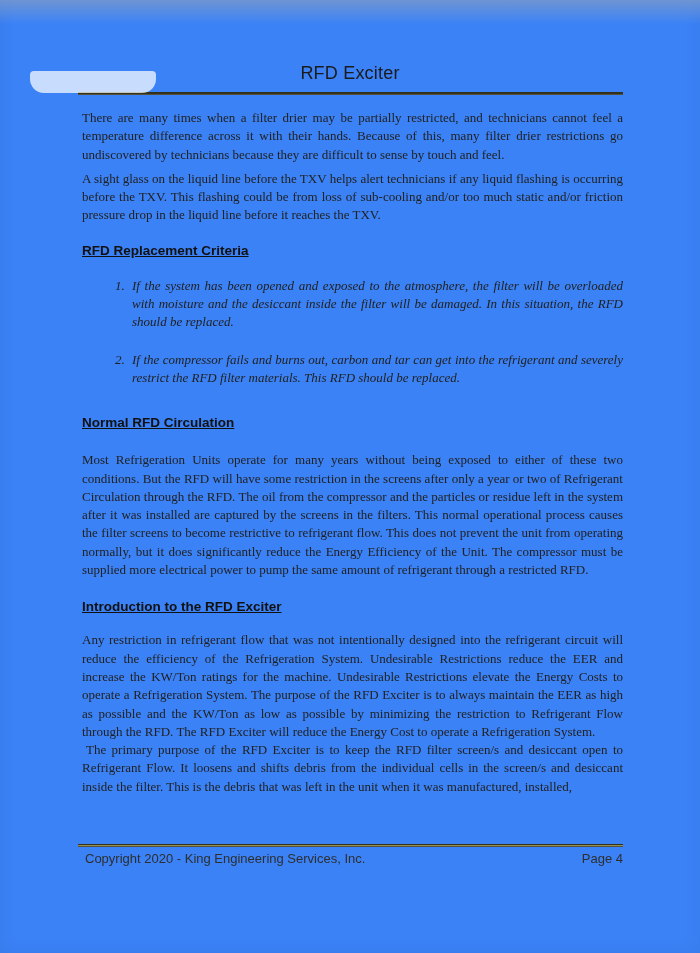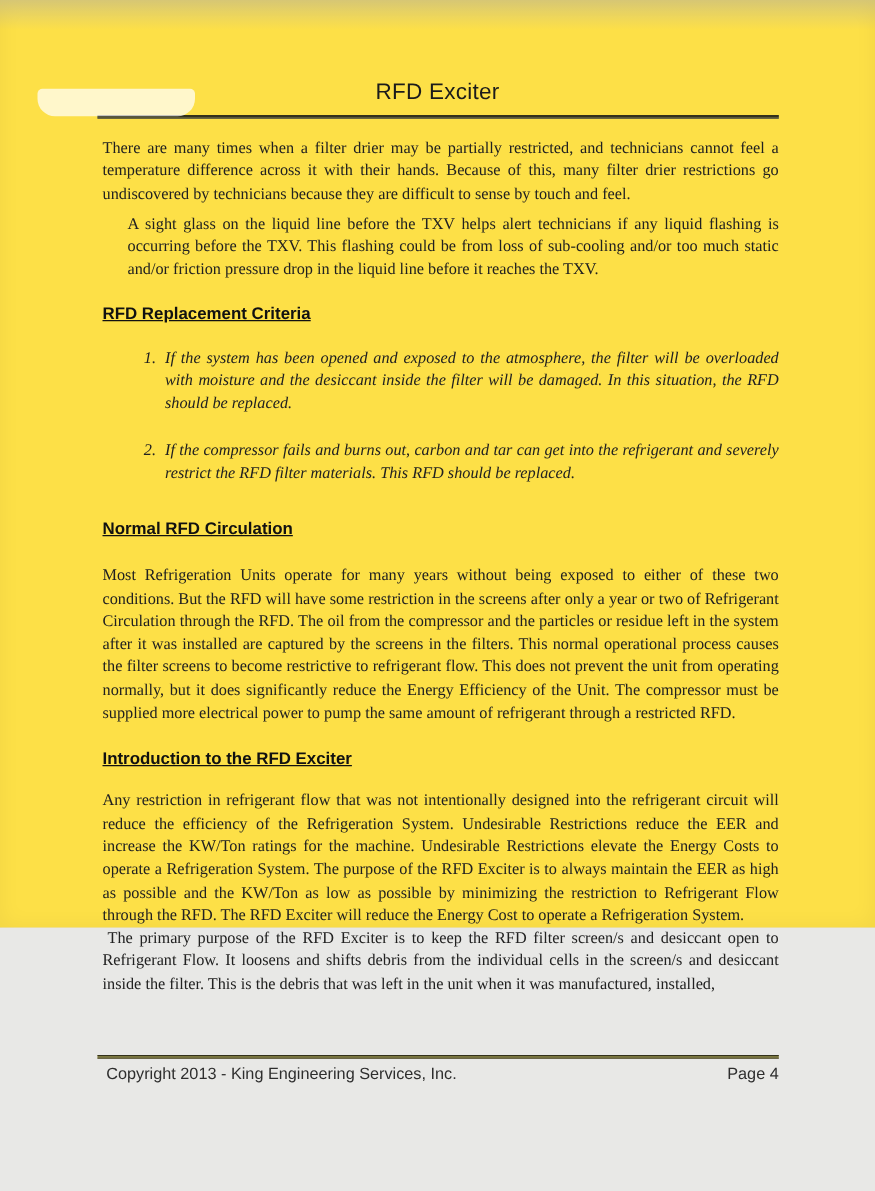--- a/index.html
+++ b/index.html
@@ -5,22 +5,22 @@
   * { box-sizing: border-box; }
   html, body { margin: 0; padding: 0; }
   body {
     width: 700px; height: 953px;
     background: #e8e8e6;
     font-family: "Liberation Serif", serif;
     overflow: hidden;
   }
   .page {
     position: relative;
-    width: 700px; height: 742px;
-    background: #fde047;
+    width: 700px; height: 953px;
+    background: #3b82f6;
     color: #212121;
     box-shadow: inset 0 0 18px rgba(0,0,0,0.05);
   }
   .top-shade {
     position: absolute; top: 0; left: 0; right: 0; height: 24px;
     background: linear-gradient(to bottom, rgba(175,175,175,0.45), rgba(245,244,242,0));
     pointer-events: none;
   }
   .highlight-blob {
     position: absolute; left: 30px; top: 71px;
@@ -46,21 +46,21 @@
   .header-rule { margin: 8px 77px 0 78px; }
   .content { margin: 0 77px 0 82px; }
   .para {
     margin: 0;
     text-align: justify;
     font-size: 13px;
     line-height: 18.3px;
     color: #212121;
   }
   .p1 { margin-top: 14px; }
-  .p2 { margin-top: 6px; margin-left: 20px; }
+  .p2 { margin-top: 6px; }
   .heading {
     margin: 0;
     font-family: Liberation Sans, sans-serif;
     font-size: 13.5px;
     line-height: 18px;
     font-weight: bold;
     text-decoration: underline;
     color: #111;
   }
   .h-criteria { margin-top: 17px; }
@@ -119,17 +119,17 @@
     <p class="para p3">Most Refrigeration Units operate for many years without being exposed to either of these two conditions. But the RFD will have some restriction in the screens after only a year or two of Refrigerant Circulation through the RFD. The oil from the compressor and the particles or residue left in the system after it was installed are captured by the screens in the filters. This normal operational process causes the filter screens to become restrictive to refrigerant flow. This does not prevent the unit from operating normally, but it does significantly reduce the Energy Efficiency of the Unit. The compressor must be supplied more electrical power to pump the same amount of refrigerant through a restricted RFD.</p>
 
     <h2 class="heading h-intro">Introduction to the RFD Exciter</h2>
     <p class="para p4">Any restriction in refrigerant flow that was not intentionally designed into the refrigerant circuit will reduce the efficiency of the Refrigeration System. Undesirable Restrictions reduce the EER and increase the KW/Ton ratings for the machine. Undesirable Restrictions elevate the Energy Costs to operate a Refrigeration System. The purpose of the RFD Exciter is to always maintain the EER as high as possible and the KW/Ton as low as possible by minimizing the restriction to Refrigerant Flow through the RFD. The RFD Exciter will reduce the Energy Cost to operate a Refrigeration System.</p>
     <p class="para p5">The primary purpose of the RFD Exciter is to keep the RFD filter screen/s and desiccant open to Refrigerant Flow. It loosens and shifts debris from the individual cells in the screen/s and desiccant inside the filter. This is the debris that was left in the unit when it was manufactured, installed,</p>
   </div>
 
   <div class="footer">
     <div class="rule footer-rule"></div>
     <div class="footer-row">
-      <span>Copyright 2013 - King Engineering Services, Inc.</span>
+      <span>Copyright 2020 - King Engineering Services, Inc.</span>
       <span>Page 4</span>
     </div>
   </div>
 </div>
 
 </body></html>

